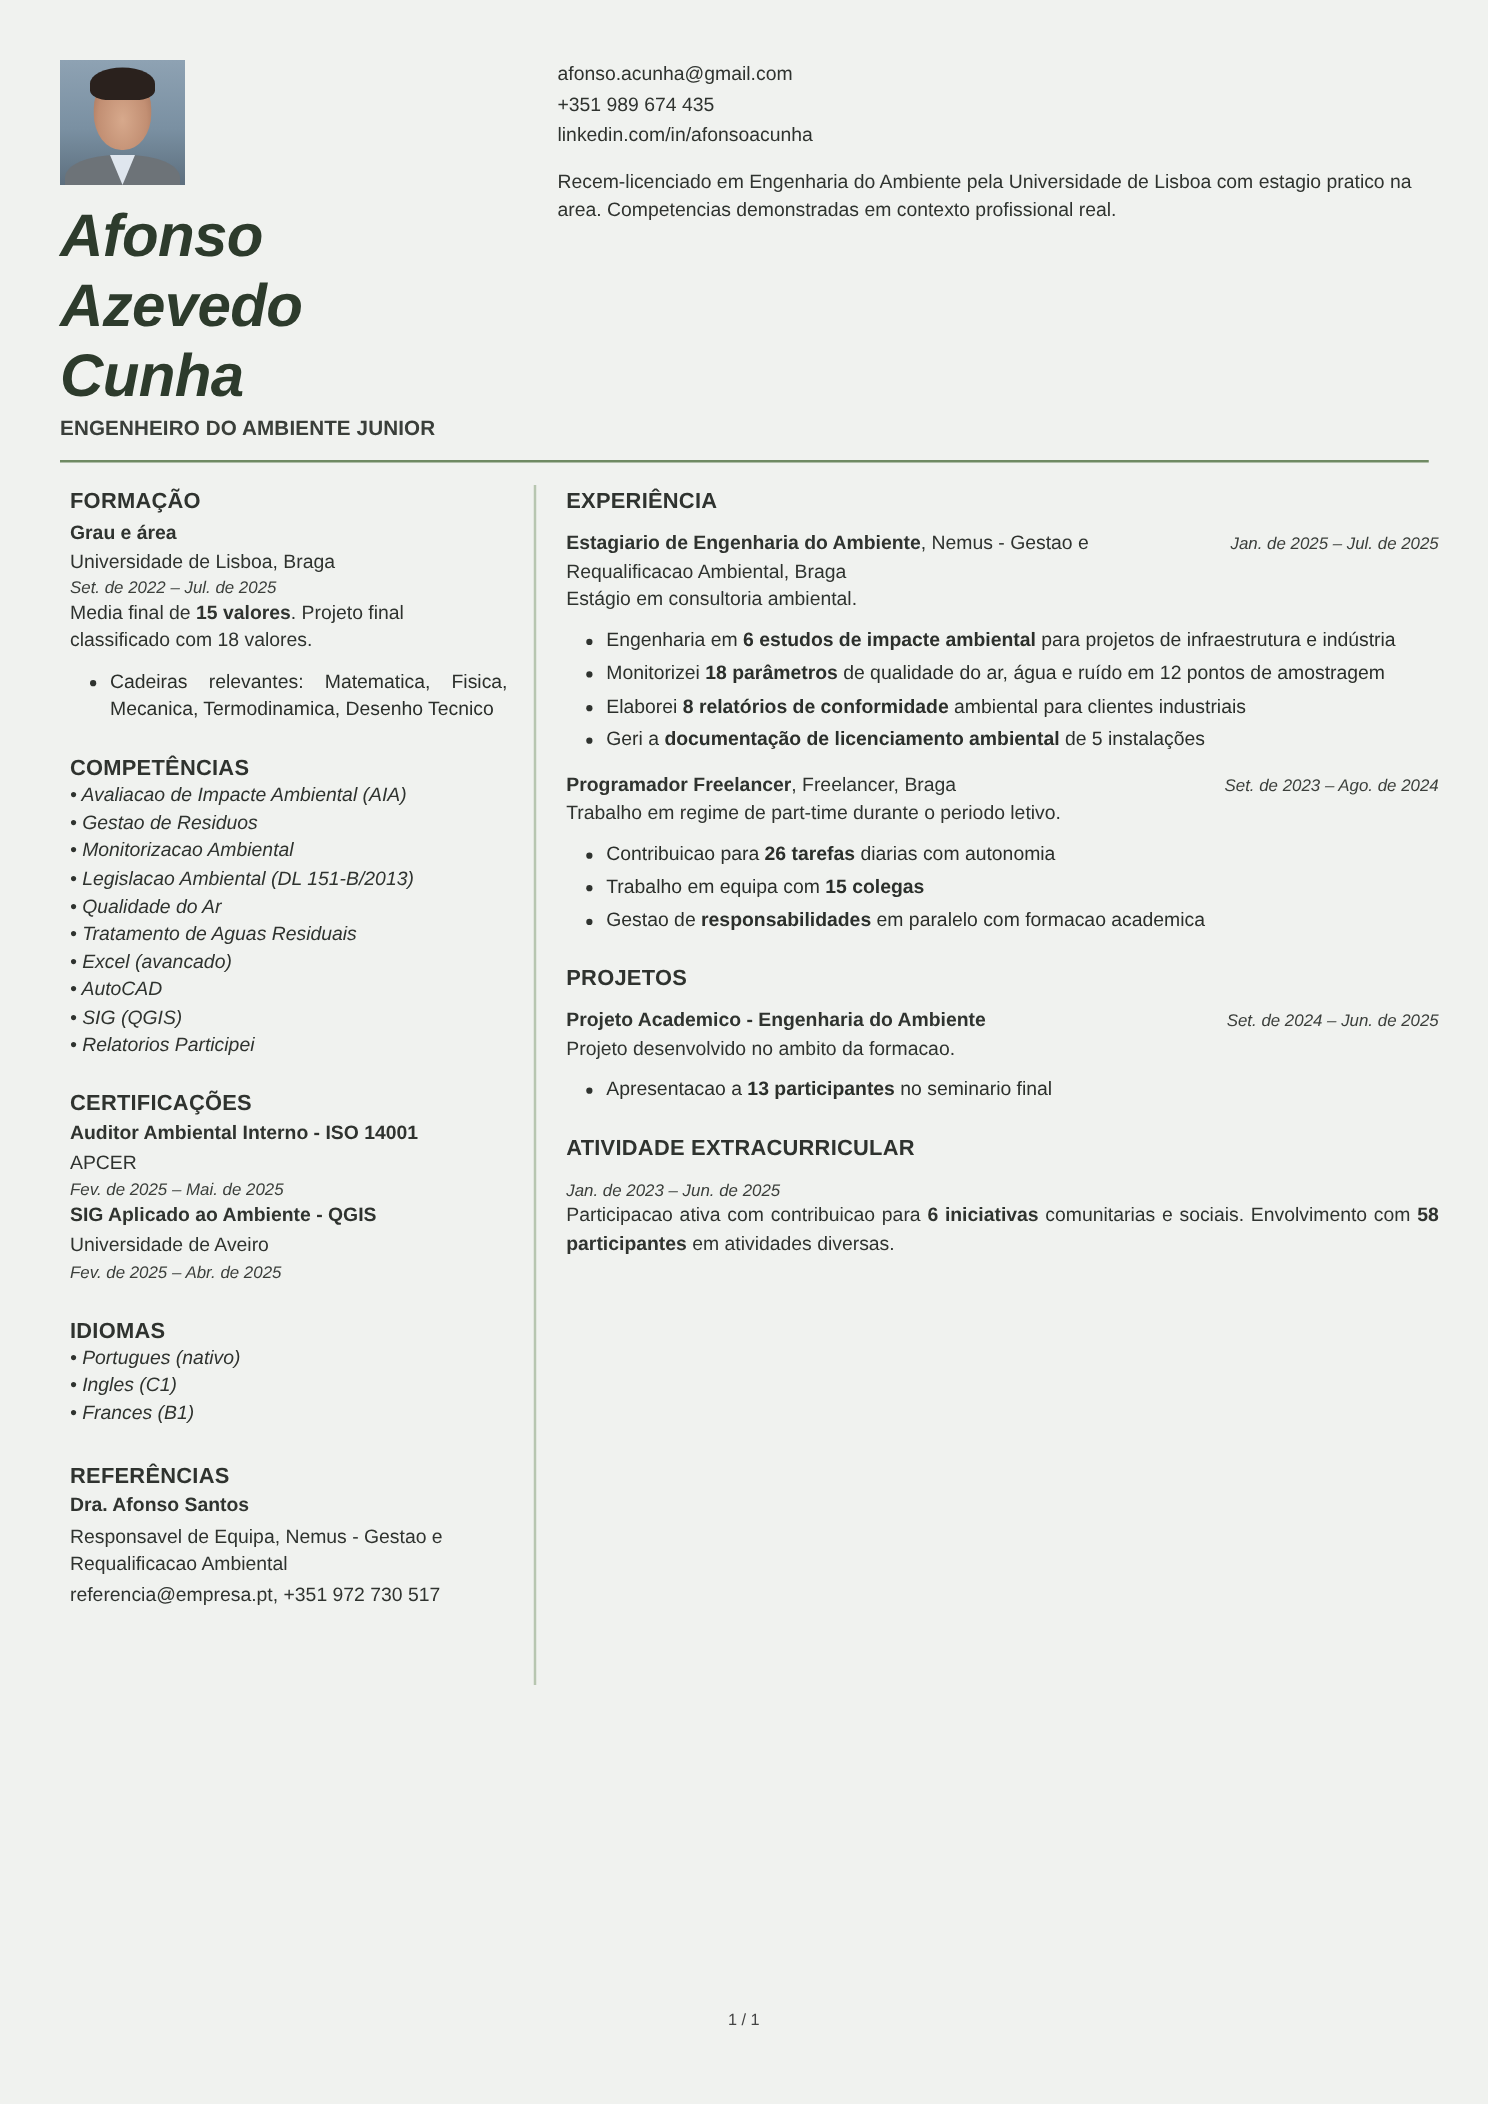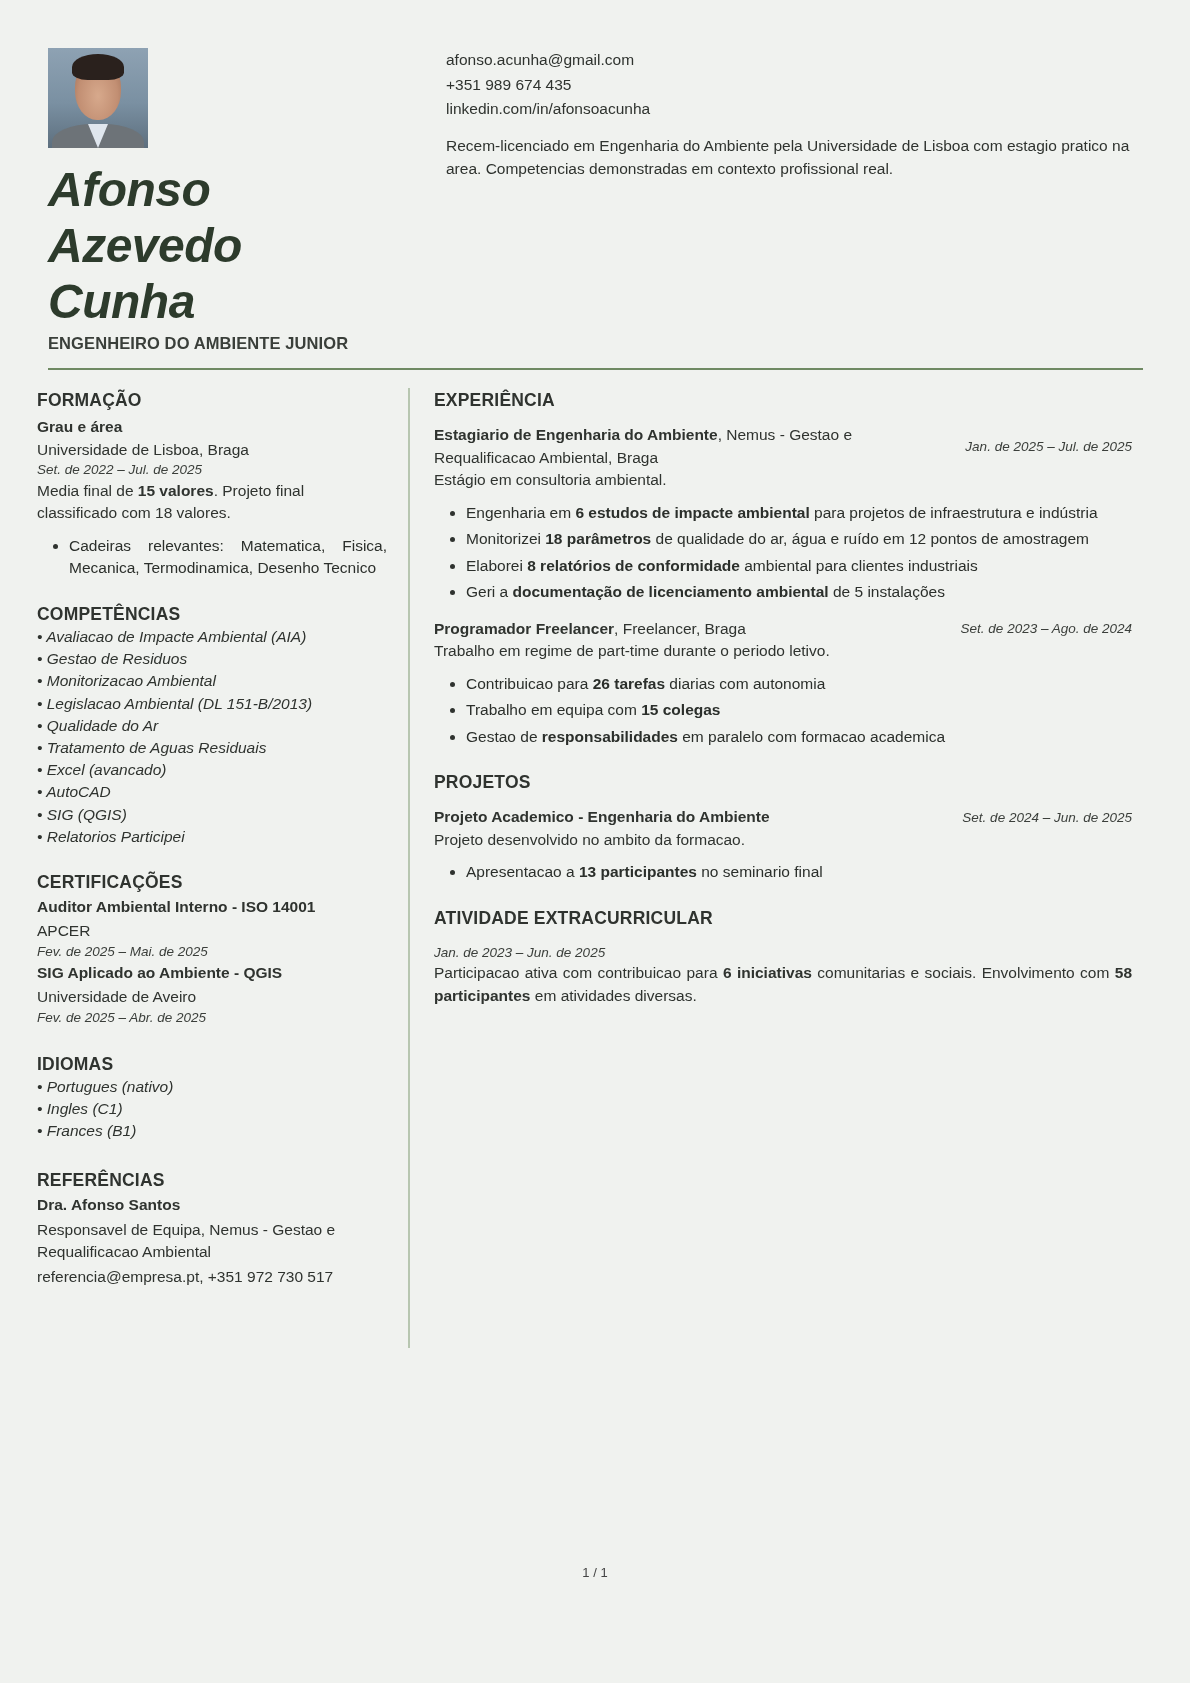--- a/index.html
+++ b/index.html
@@ -58,21 +58,21 @@
     .header-right { flex: 1; padding-top: 0; }
     .contact-line { font-size: 15.5px; line-height: 24.5px; color: #2f332f; }
     .summary { margin-top: 12px; font-size: 15.5px; line-height: 23px; color: #2f332f; }
 
     .divider {
       position: absolute; left: 48px; top: 368px; width: 1095px; height: 2px;
       background: #6f8a63;
     }
 
     
-    .columns { position: absolute; left: 37px; top: 388px; width: 1095px; display: flex; }
+    .columns { position: absolute; left: 56px; top: 388px; width: 1095px; display: flex; }
     .col-left { width: 350px; }
     .vline {
       width: 2px; background: #b7c6b0; margin-left: 21px; margin-right: 24px;
       height: 960px;
     }
     .col-right { flex: 1; }
 
     .sec-title {
       font-weight: 700; font-size: 17.5px; color: #2f332f;
       letter-spacing: 0.2px; line-height: 24px;
@@ -83,29 +83,29 @@
     .txt { font-size: 15.5px; line-height: 22.5px; color: #2f332f; }
     .left-list .txt { line-height: 22.2px; font-style: italic; }
     ul.bul { list-style: none; margin-top: 10px; padding-left: 32px; }
     ul.bul li { position: relative; font-size: 15.5px; line-height: 22.5px; margin-bottom: 4px; }
     ul.bul li::before {
       content: ""; position: absolute; left: -16px; top: 9px;
       width: 5px; height: 5px; border-radius: 50%; background: #2f332f;
     }
     .plain-bullets .txt::before { content: "• "; }
 
-    .entry-head { display: flex; justify-content: space-between; align-items: center; }
+    .entry-head { display: flex; justify-content: space-between; align-items: flex-start; }
     .entry-head .left { flex: 1; padding-right: 18px; }
     .entry-head .date { white-space: nowrap; padding-top: 2px; }
     .right-sec { margin-bottom: 22px; }
     .entry { margin-top: 12px; }
     .entry + .entry { margin-top: 14px; }
 
     .footer-page {
-      position: absolute; left: 0; width: 1190px; top: 1564px;
+      position: absolute; left: 0; width: 1190px; top: 1607px;
       text-align: center; font-size: 13px; color: #444;
     }
   </style>
 </head>
 <body>
 
 <div class="page">
   <div class="header">
     <div class="header-left">
       <div class="photo">

